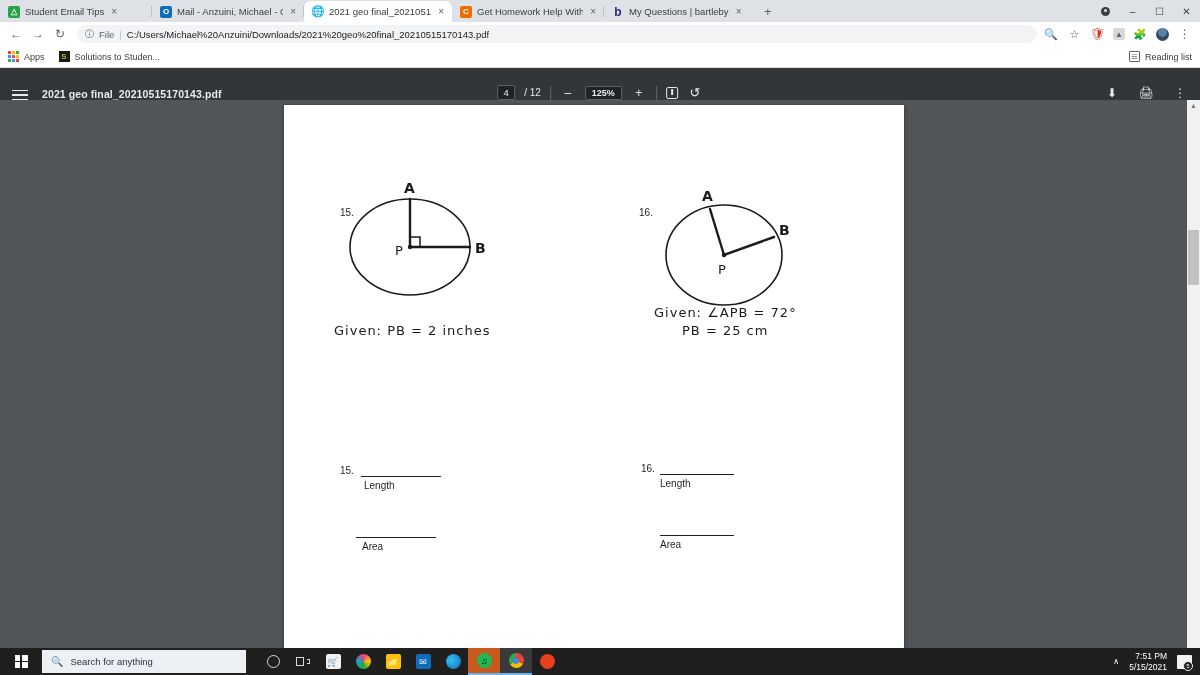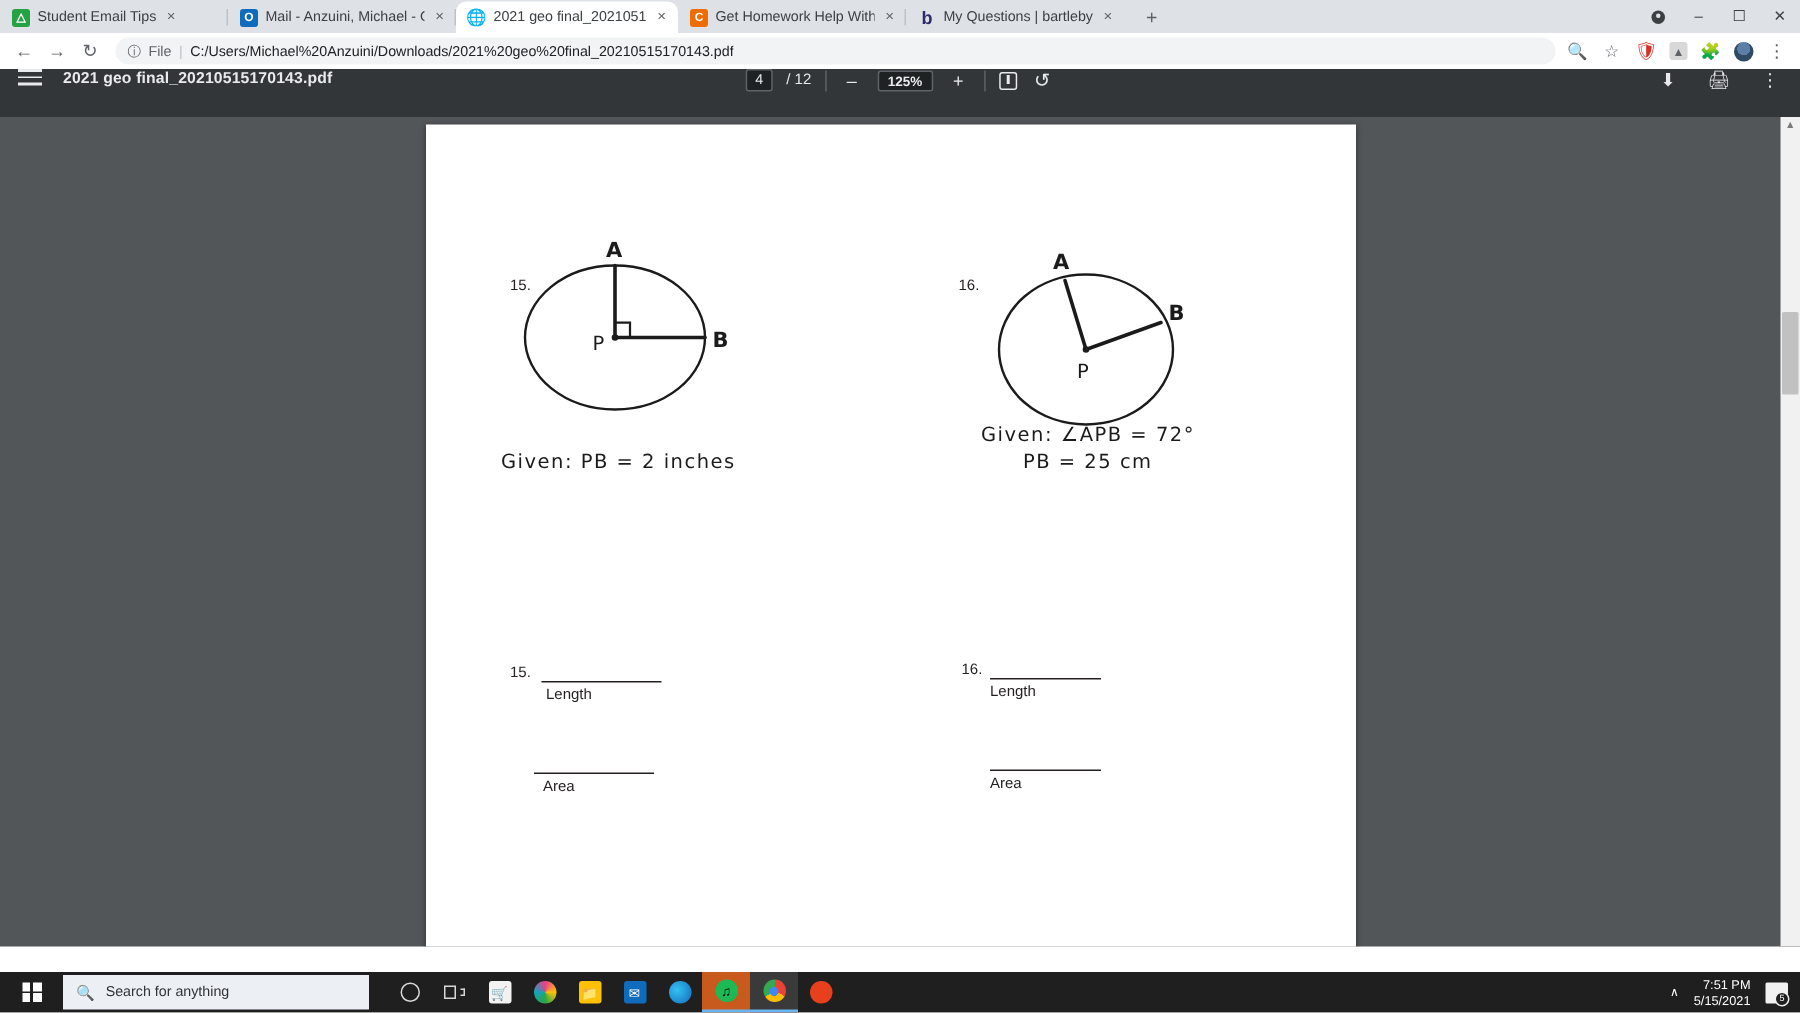--- a/index.html
+++ b/index.html
@@ -87,21 +87,21 @@
   .apps-grid i:nth-child(6){background:#fbbc04}.apps-grid i:nth-child(7){background:#34a853}
   .apps-grid i:nth-child(8){background:#4285f4}.apps-grid i:nth-child(9){background:#ea4335}
   .fav-sol { width: 11px; height: 11px; background: #1a1a1a; color: #8bc34a;
              font-size: 8px; font-weight: 700; display:flex; align-items:center; justify-content:center; }
   .reading-list { position: absolute; right: 8px; display: flex; align-items: center; gap: 5px; }
   .rl-icon { width: 11px; height: 11px; border: 1px solid #5f6368; border-radius: 1px;
              display:flex; align-items:center; justify-content:center; font-size:7px; color:#5f6368; }
 
   
   .pdf-toolbar {
-    height: 32px; background: #323639; display: flex; align-items: flex-start;
+    height: 32px; background: #323639; display: flex; align-items: flex-end;
     padding: 0 12px; color: #e8eaed; position: relative;
   }
   .hamb { width: 16px; display: flex; flex-direction: column; gap: 3px; margin-right: 14px; }
   .hamb span { height: 1.5px; background: #e8eaed; display: block; }
   .pdf-title { font-size: 10.5px; font-weight: 700; letter-spacing: .1px; }
   .pdf-center { position: absolute; left: 50%; transform: translateX(-50%);
                 display: flex; align-items: center; gap: 9px; font-size: 10px; color: #e8eaed; }
   .pagebox { background: #1f2223; border: 1px solid #5f6368; border-radius: 2px;
              padding: 1px 5px; font-size: 9.5px; min-width: 18px; text-align: center; }
   .zoombox { background: #1f2223; border: 1px solid #5f6368; border-radius: 2px;
@@ -231,20 +231,44 @@
       <div class="tbicon">🔍</div>
       <div class="tbicon">☆</div>
       <div class="tbicon shield">🛡</div>
       <div class="tbicon" style="background:#d8d8d8;border-radius:2px;width:12px;height:12px;font-size:8px;">▲</div>
       <div class="tbicon" style="color:#3c4043;">🧩</div>
       <div class="avatar"></div>
       <div class="tbicon" style="font-size:12px;">⋮</div>
     </div>
   </div>
 
+  <div class="bookmarks">
+    <div class="bm">
+      <span class="apps-grid">
+        <i></i>
+          <i></i>
+          <i></i>
+          <i></i>
+          <i></i>
+          <i></i>
+          <i></i>
+          <i></i>
+          <i></i>
+      </span>
+      <span>Apps</span>
+    </div>
+    <div class="bm">
+      <span class="fav-sol">S</span>
+      <span>Solutions to Studen...</span>
+    </div>
+    <div class="reading-list">
+      <span class="rl-icon">☰</span>
+      <span>Reading list</span>
+    </div>
+  </div>
 
   <div class="pdf-toolbar">
     <div class="hamb">
         <span></span>
         <span></span>
         <span></span>
       </div>
     <div class="pdf-title">2021 geo final_20210515170143.pdf</div>
 
     <div class="pdf-center">

